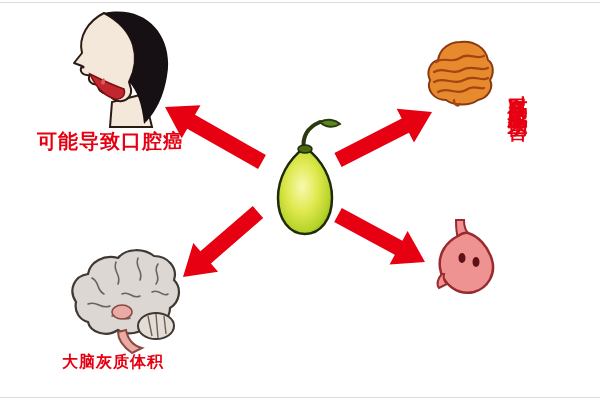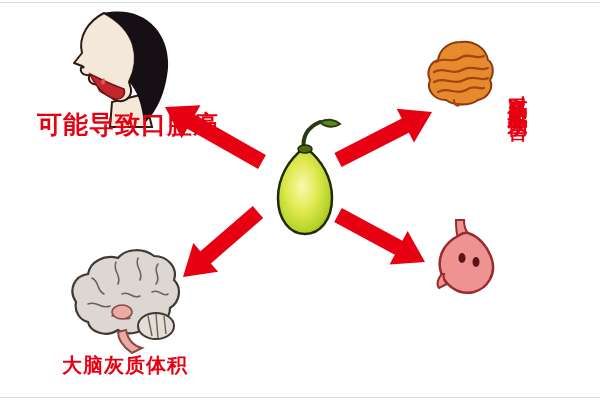--- a/index.html
+++ b/index.html
@@ -18,23 +18,23 @@
   .hairline.bottom{bottom:2px;}
   .art{position:absolute;}
   .diagram-label{
     position:absolute;
     color:var(--accent-red);
     font-family:"Liberation Serif","DejaVu Serif",serif;
     font-weight:600;
     white-space:nowrap;
     user-select:none;
   }
-  .label-oral{left:37px;top:108px;font-size:25px;letter-spacing:1px;}
+  .label-oral{left:37px;top:128px;font-size:20px;letter-spacing:1px;}
   .label-center{left:289px;top:240px;font-size:19px;letter-spacing:2px;}
-  .label-brain{left:62px;top:352px;font-size:20px;letter-spacing:1px;}
+  .label-brain{left:62px;top:352px;font-size:16px;letter-spacing:1px;}
   .label-gastro{
     left:505px;top:80px;font-size:20px;
     writing-mode:vertical-rl;text-orientation:upright;
     letter-spacing:3px;height:200px;
   }
   .arrow{fill:var(--accent-red);}
   svg{display:block;}
 </style>
 </head>
 <body>

